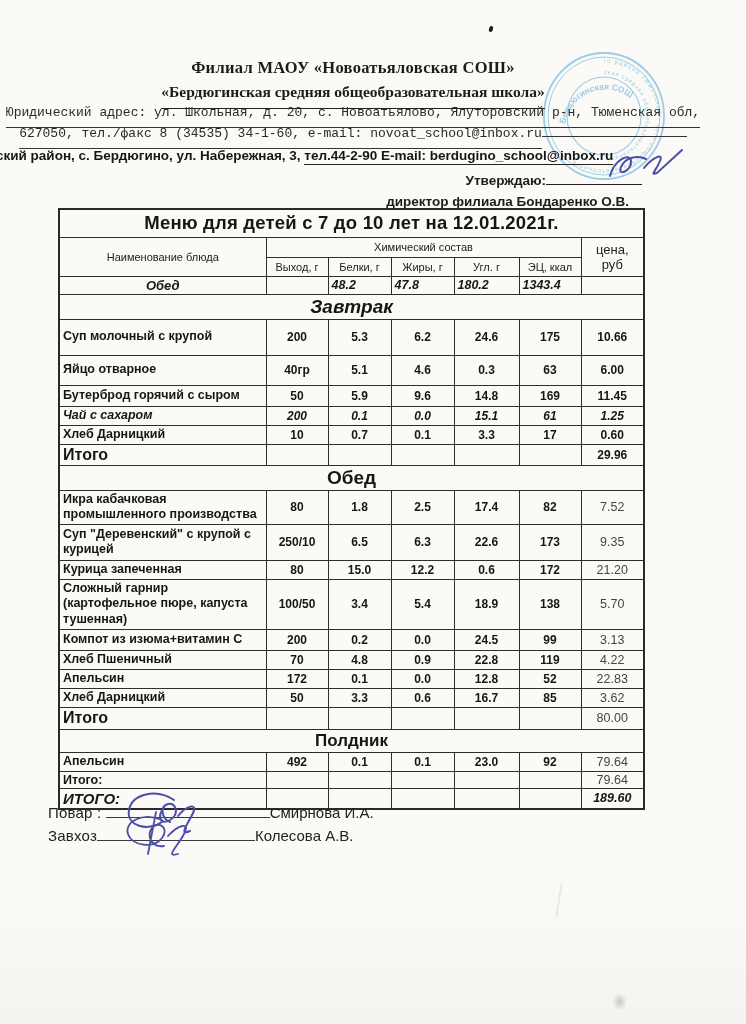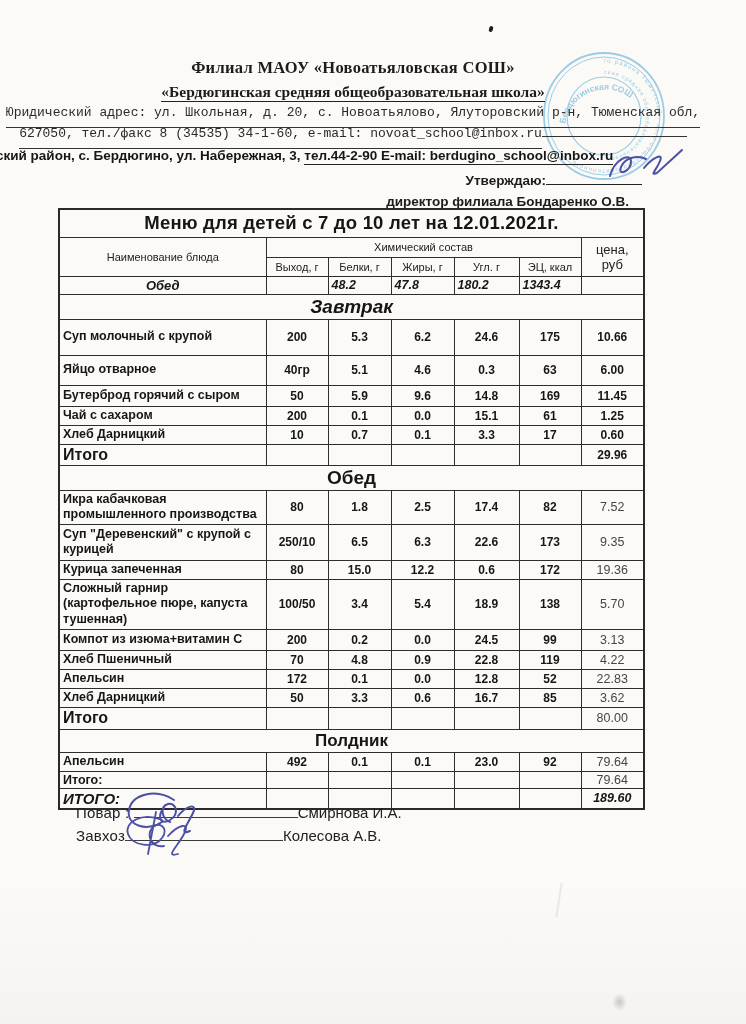--- a/index.html
+++ b/index.html
@@ -10,21 +10,21 @@
   }
   .page::after{ 
     content:"";position:absolute;left:0;bottom:0;width:100%;height:140px;
     background:linear-gradient(to bottom,rgba(0,0,0,0) 0%,rgba(118,115,105,0.05) 100%);
     pointer-events:none;
   }
   
   .letterhead{position:absolute;top:58px;left:0;width:706px;text-align:center;line-height:1.25;}
   .org1{font-family:"Liberation Serif",serif;font-weight:bold;font-size:16.5px;letter-spacing:.3px;}
   .org2{font-family:"Liberation Serif",serif;font-weight:bold;font-size:15.5px;margin-top:3px;}
-  .org2 .u{border-bottom:1.6px solid #222;padding-bottom:1px;}
+  .org2 .u{border-bottom:1.6px solid #222;padding-bottom:8px;}
   .addr{font-size:13px;color:#2a2a2a;margin-top:3px;}
   .addr .u{border-bottom:1.1px solid #333;padding-bottom:7px;font-family:Liberation Mono, monospace;}
   .uline-ext{display:inline-block;border-bottom:1.1px solid #333;height:12px;vertical-align:baseline;}
   .branch{font-size:13.5px;font-weight:bold;text-align:left;white-space:nowrap;margin-top:5px;margin-left:-4px;color:#161616;}
   .branch .u2{border-bottom:1.4px solid #222;padding-bottom:1px;}
   .approve{margin-top:7px;text-align:right;padding-right:64px;font-weight:bold;font-size:13.5px;}
   .approve .sigline{display:inline-block;width:96px;border-bottom:1.4px solid #222;height:13px;}
   .director{margin-top:4px;text-align:right;padding-right:77px;font-weight:bold;font-size:13.5px;padding-left:45px;}
   
   .stamp{position:absolute;left:541px;top:50px;width:126px;height:132px;opacity:.85;pointer-events:none;}
@@ -47,21 +47,21 @@
   td.sec-head.small{font-size:17px;}
   td.dname{font-size:12.5px;font-weight:bold;text-align:left;padding-left:5px;line-height:1.25;margin-left:15px;}
   td.num{font-size:12px;font-weight:bold;text-align:center;}
   tr.sec-rest td.price{font-weight:normal;color:#454545;font-size:12.5px;}
   td.total-big{font-size:16px;font-weight:bold;padding-left:5px;}
   td.total-small{font-size:12.5px;font-weight:bold;padding-left:5px;}
   td.grand{font-size:15px;font-weight:bold;font-style:italic;padding-left:5px;}
   td.grand-price{font-weight:bold !important;font-style:italic;color:#161616 !important;font-size:12.5px;}
   
   .footer-sign{position:absolute;left:48px;top:802px;font-size:15px;color:#222;line-height:1.5;}
-  .footer-sign .lbl{letter-spacing:.2px;margin-left:28px;}
+  .footer-sign .lbl{letter-spacing:.2px;}
   .fline{display:inline-block;border-bottom:1.3px solid #3a3a3a;height:14px;vertical-align:baseline;}
   
   .speck{position:absolute;left:489px;top:26px;width:4px;height:6px;background:#1f1f1f;border-radius:45%;transform:rotate(18deg);}
   .smudge{position:absolute;left:612px;top:993px;width:15px;height:18px;border-radius:50%;
     background:radial-gradient(closest-side,rgba(95,95,95,.3),rgba(95,95,95,0));}
   .crease{position:absolute;left:558px;top:883px;width:1.5px;height:34px;background:rgba(0,0,0,.07);transform:rotate(9deg);}
 </style>
 </head>
 <body>
 
@@ -165,21 +165,21 @@
         </tr>
         <tr class="sec-first" style="height: 21px;">
           <td class="dname">Бутерброд горячий с сыром</td>
           <td class="num">50</td>
           <td class="num">5.9</td>
           <td class="num">9.6</td>
           <td class="num">14.8</td>
           <td class="num">169</td>
           <td class="num price">11.45</td>
         </tr>
-        <tr class="sec-first" style="height: 19px;">
+        <tr class="sec-first" style="height: 19px; font-style: italic;">
           <td class="dname">Чай с сахаром</td>
           <td class="num">200</td>
           <td class="num">0.1</td>
           <td class="num">0.0</td>
           <td class="num">15.1</td>
           <td class="num">61</td>
           <td class="num price">1.25</td>
         </tr>
         <tr class="sec-first" style="height: 19px;">
           <td class="dname">Хлеб Дарницкий</td>
@@ -220,21 +220,21 @@
           <td class="num">173</td>
           <td class="num price">9.35</td>
         </tr>
         <tr class="sec-rest" style="height: 19px; padding-left: 28px;">
           <td class="dname">Курица запеченная</td>
           <td class="num">80</td>
           <td class="num">15.0</td>
           <td class="num">12.2</td>
           <td class="num">0.6</td>
           <td class="num">172</td>
-          <td class="num price">19.36</td>
+          <td class="num price">21.20</td>
         </tr>
         <tr class="sec-rest" style="height: 36px;">
           <td class="dname">Сложный гарнир (картофельное пюре, капуста тушенная)</td>
           <td class="num">100/50</td>
           <td class="num">3.4</td>
           <td class="num">5.4</td>
           <td class="num">18.9</td>
           <td class="num">138</td>
           <td class="num price">5.70</td>
         </tr>

